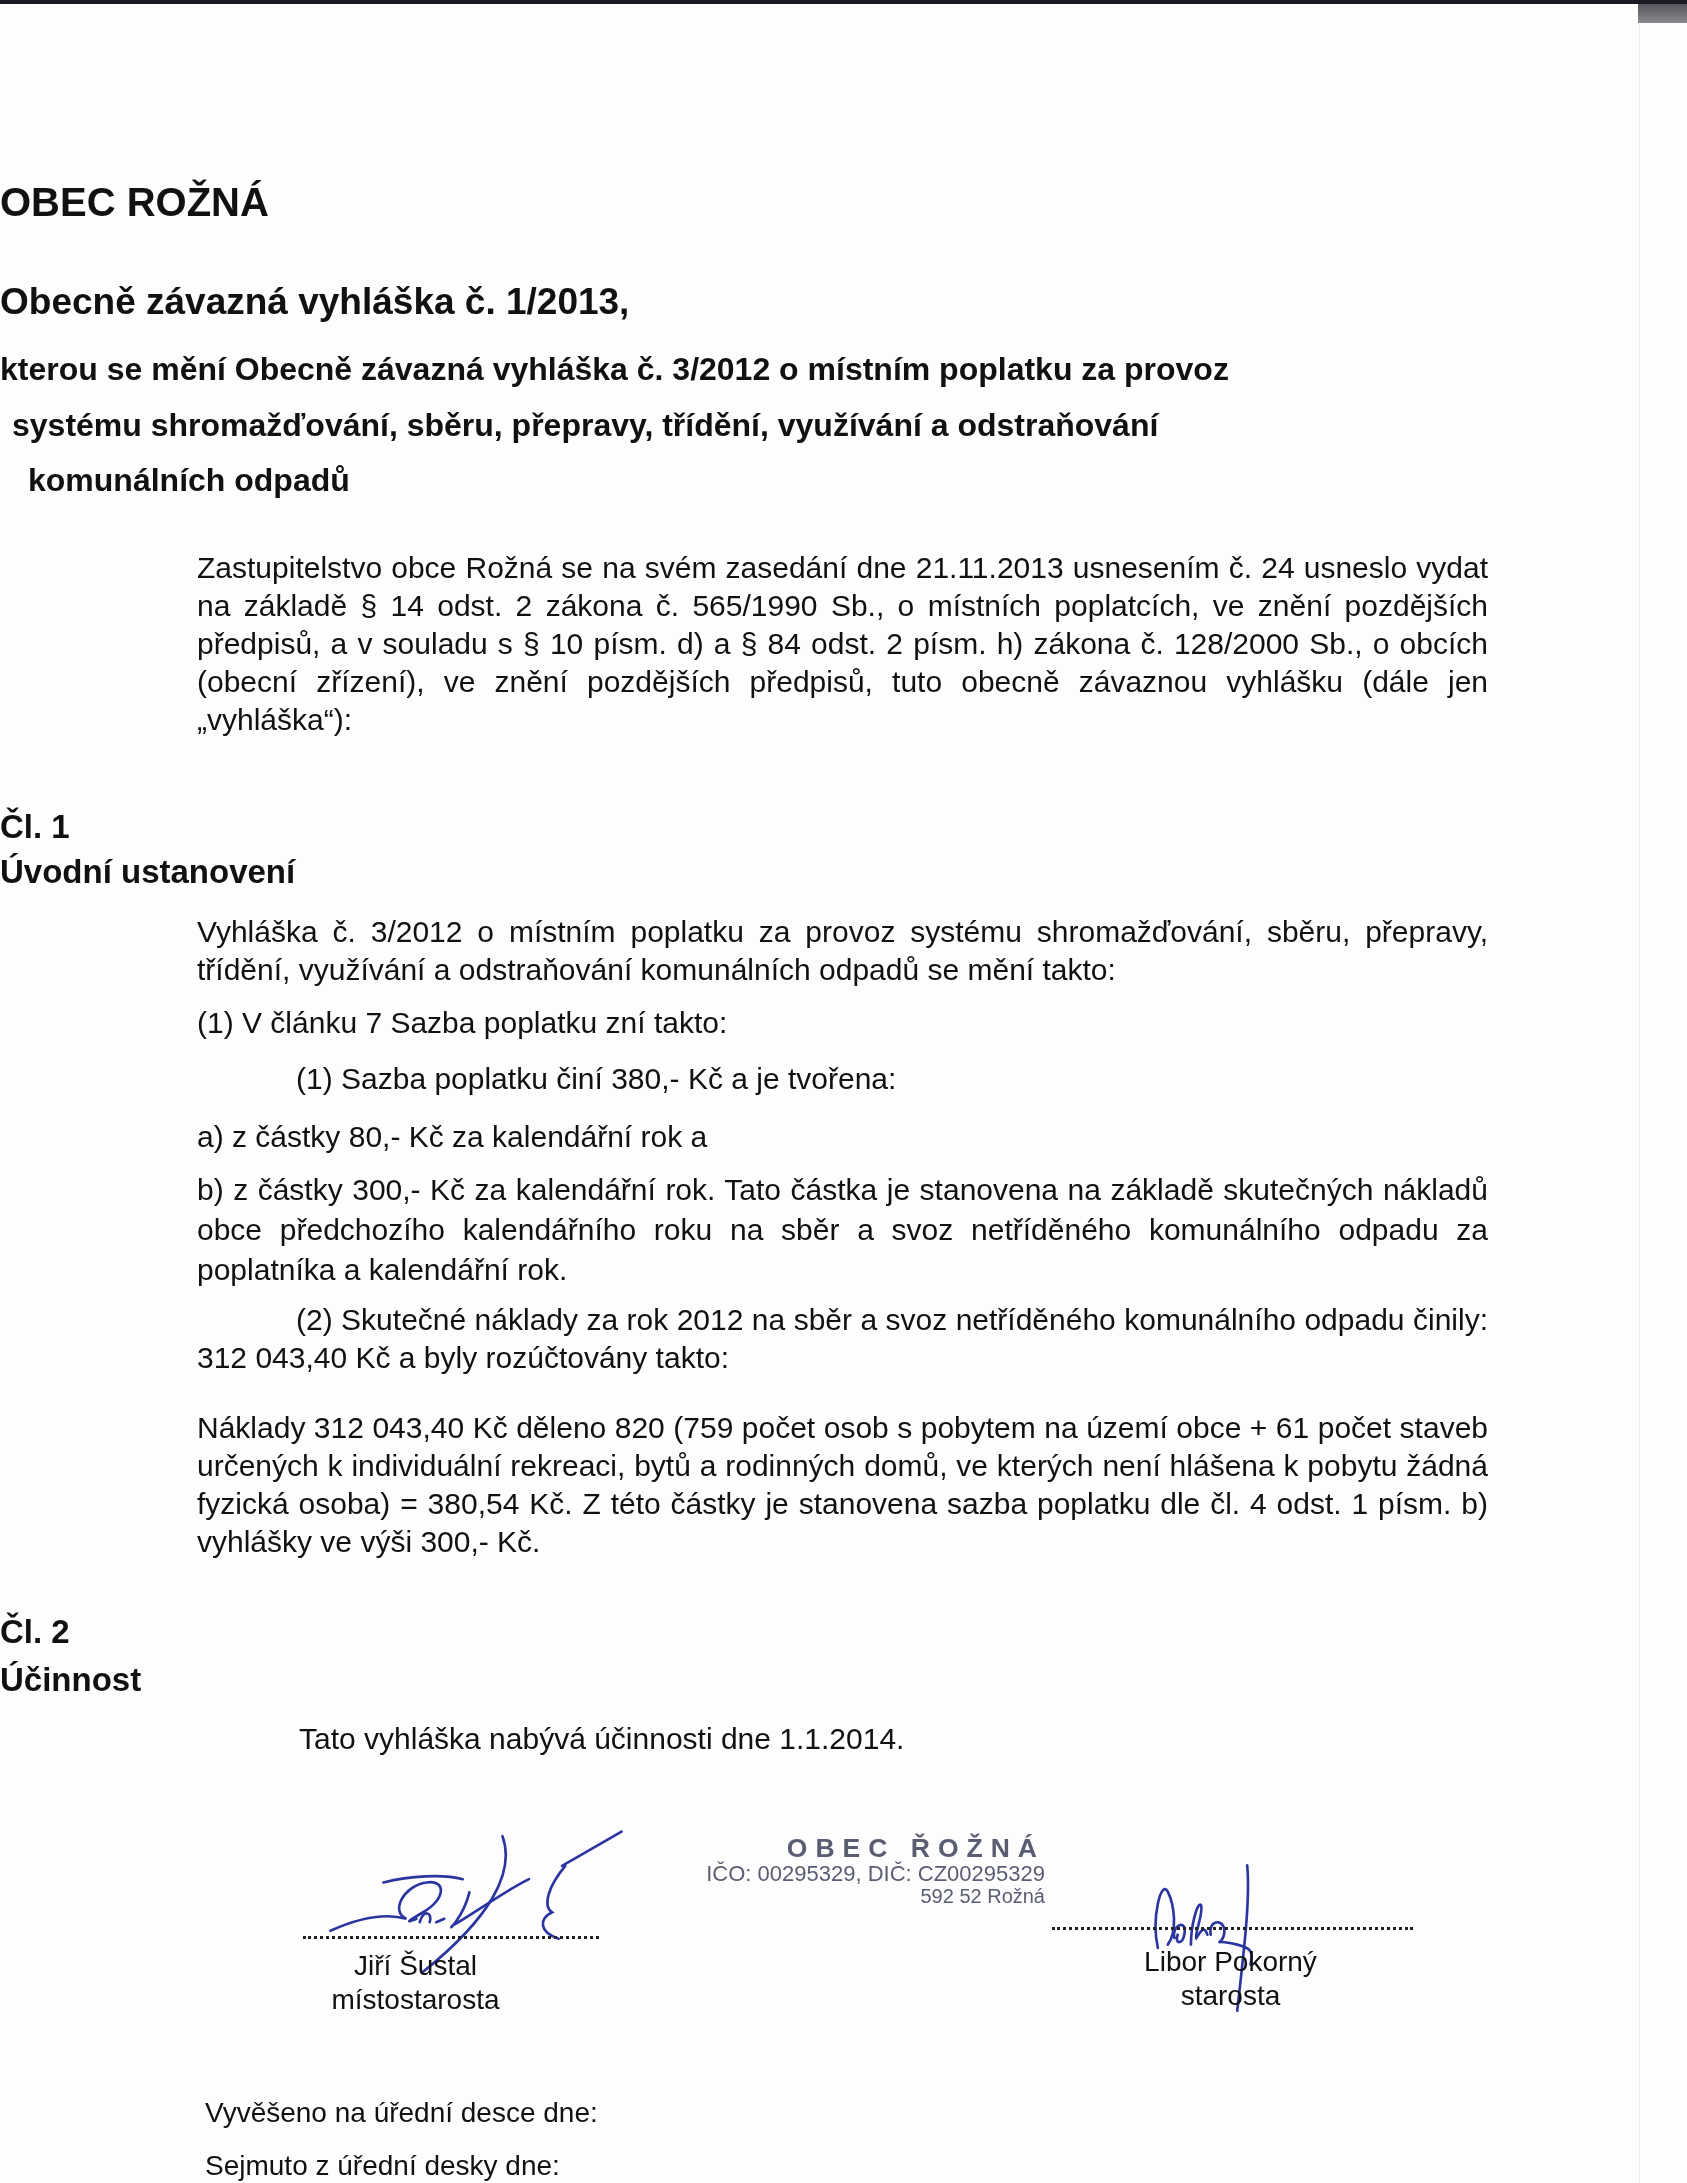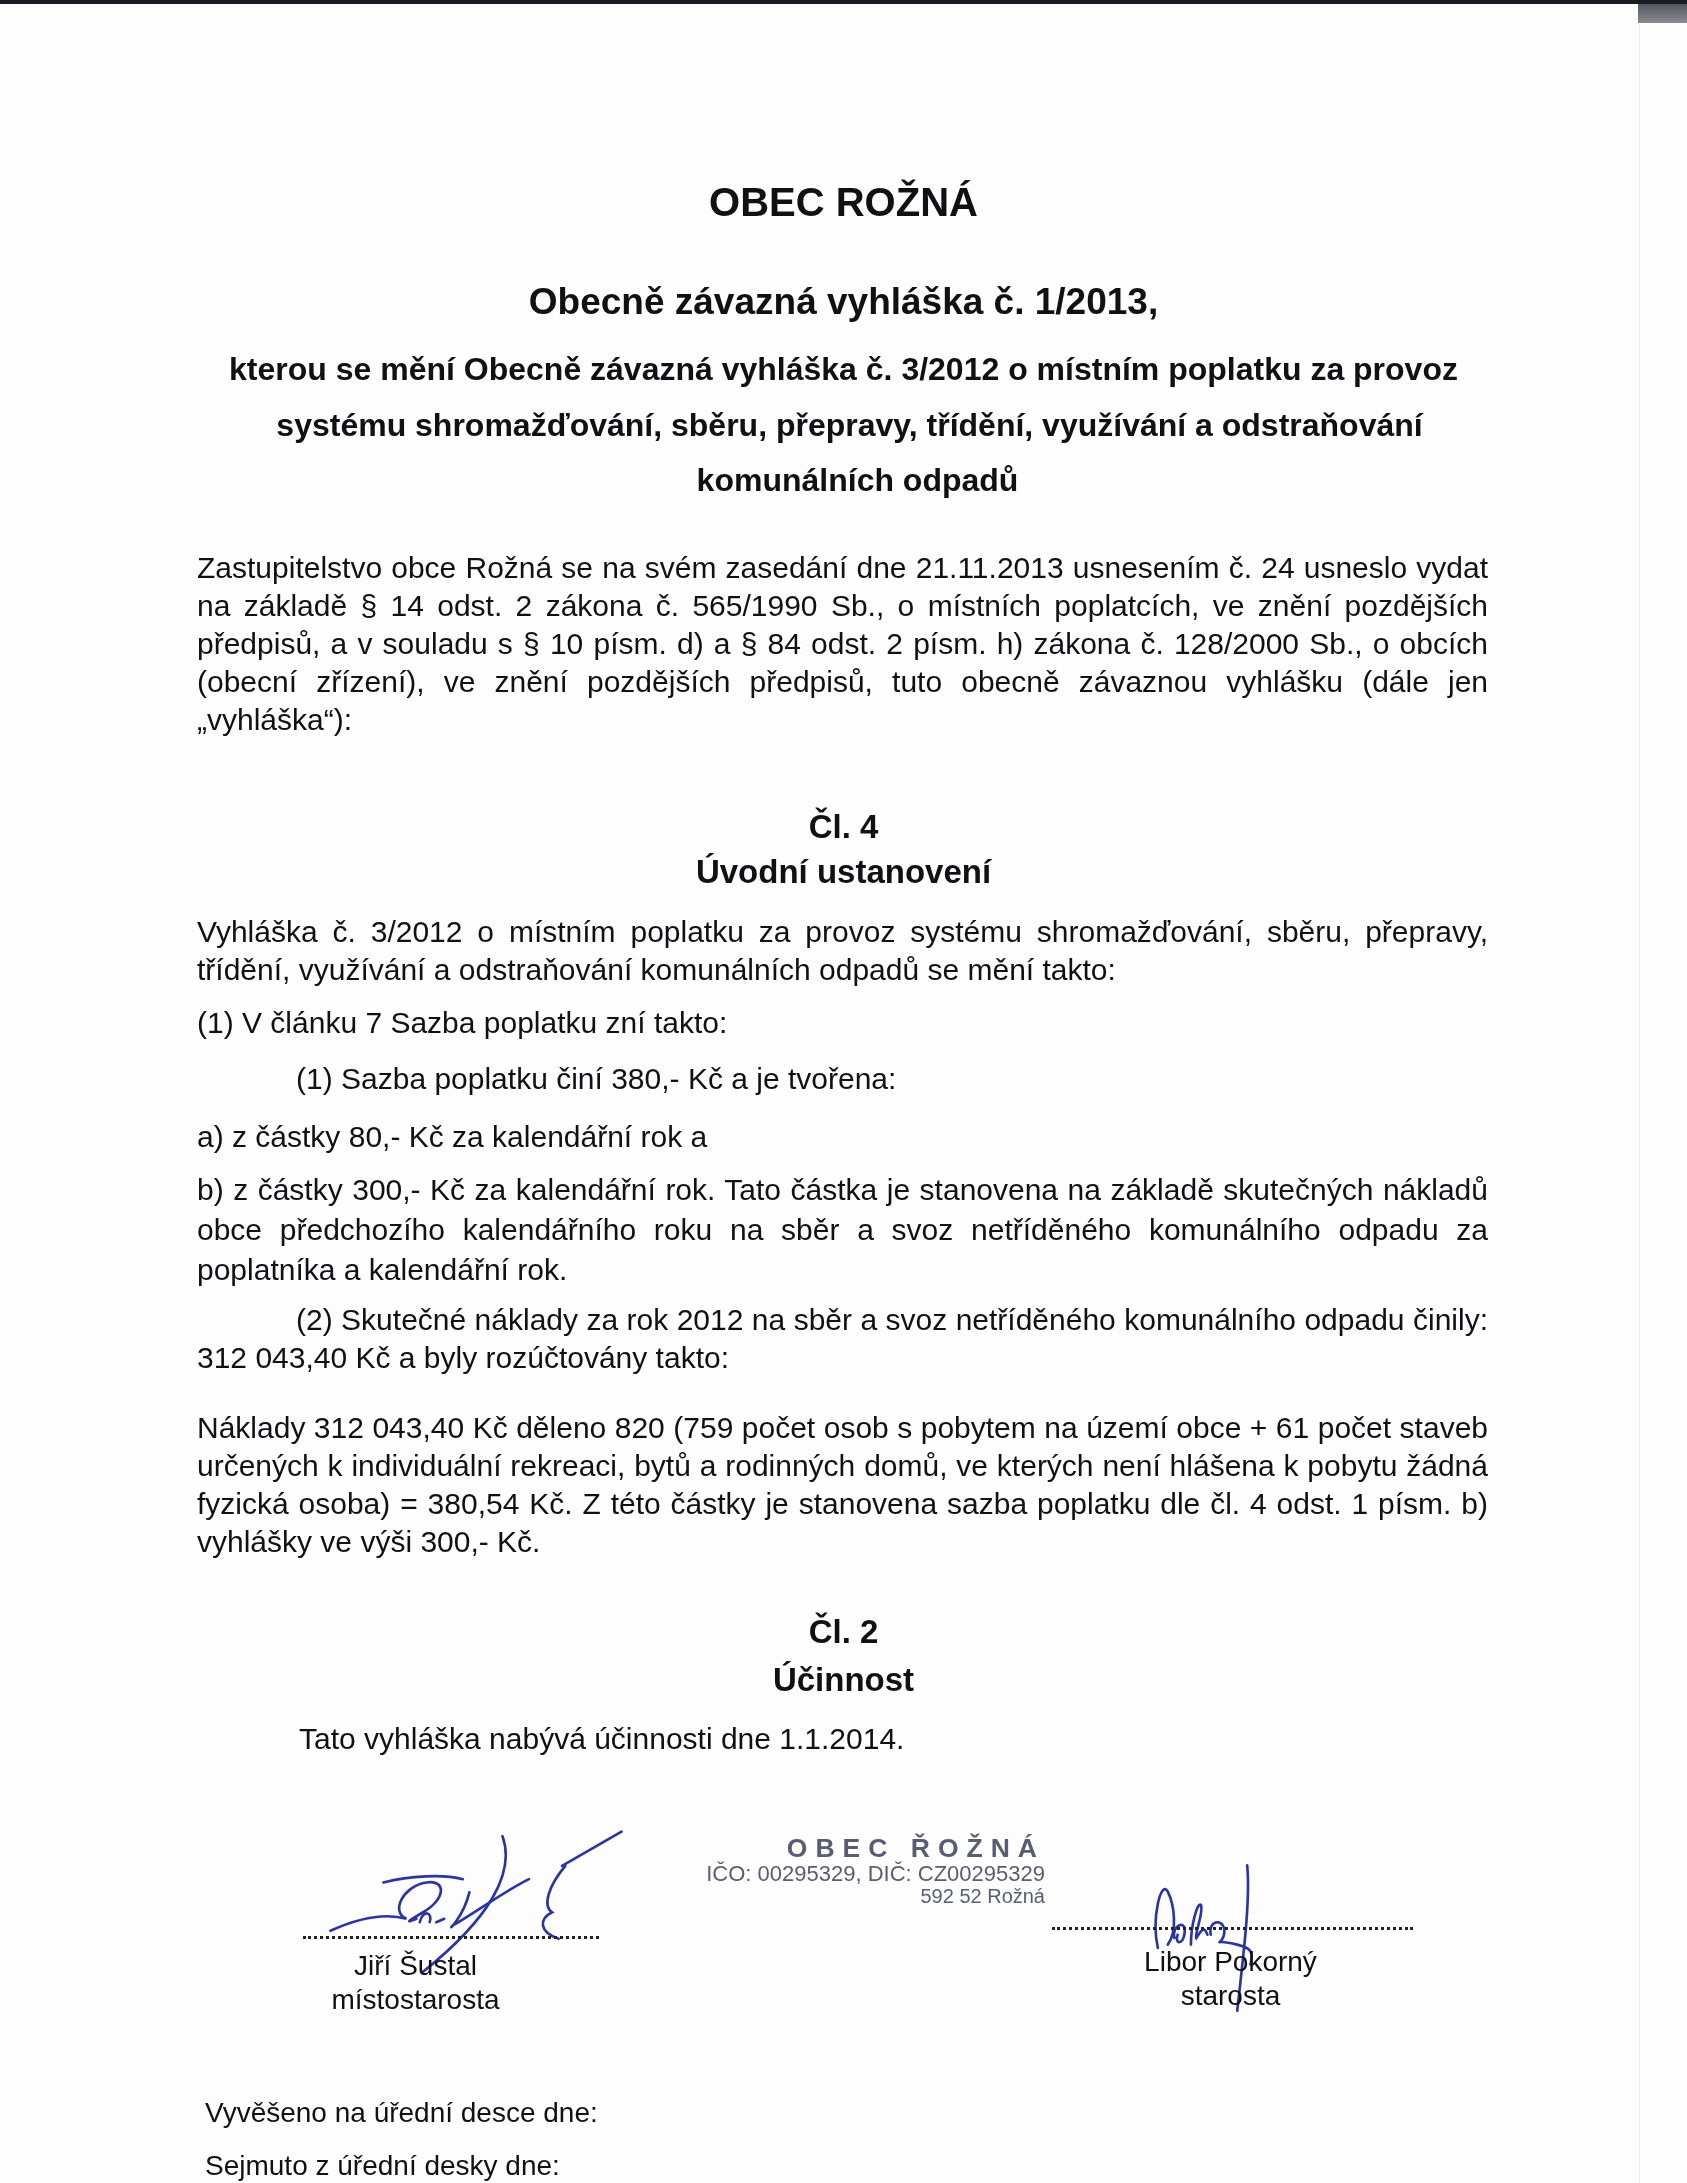--- a/index.html
+++ b/index.html
@@ -7,21 +7,21 @@
     width: 1687px; height: 2183px; position: relative; overflow: hidden;
     background: #fdfdfe;
     font-family: "Liberation Sans", sans-serif;
     color: #111114;
   }
   .scan-top { position: absolute; left: 0; top: 0; width: 1687px; height: 4px; background: #1a1a22; }
   .scan-tab { position: absolute; left: 1638px; top: 4px; width: 49px; height: 18.5px; background: linear-gradient(#55565c, #8a8b90); }
   .scan-edge { position: absolute; left: 1639px; top: 22.5px; width: 0.7px; height: 2161px; background: #ececf0; }
 
   .abs { position: absolute; }
-  .center { left: 0; width: 1687px; text-align: center; }
+  .center { left: 0; width: 1687px; text-align: left; }
   .h-main { font-size: 40px; font-weight: bold; }
   .h-title { font-size: 37px; font-weight: bold; }
   .h-sub { font-size: 32px; font-weight: bold; line-height: 49px; }
   .h-art { font-size: 33px; font-weight: bold; }
 
   .para {
     position: absolute; left: 197px; width: 1291px;
     font-size: 30px; line-height: 38px; text-align: justify;
   }
   .line { position: absolute; left: 197px; font-size: 30px; line-height: 38px; white-space: nowrap; }
@@ -50,21 +50,21 @@
 <div class="abs center h-main" style="top:180px;">OBEC ROŽNÁ</div>
 <div class="abs center h-title" style="top:281px;">Obecně závazná vyhláška č. 1/2013,</div>
 <div class="abs center h-sub" style="top:345px;">
   <div>kterou se mění Obecně závazná vyhláška č. 3/2012 o místním poplatku za provoz</div>
   <div style="margin-top:6.6px;padding-left:12px;">systému shromažďování, sběru, přepravy, třídění, využívání a odstraňování</div>
   <div style="margin-top:6.6px;margin-left:28px;">komunálních odpadů</div>
 </div>
 
 <div class="para" style="top:549px;">Zastupitelstvo obce Rožná se na svém zasedání dne 21.11.2013 usnesením č. 24 usneslo vydat na základě § 14 odst. 2 zákona č. 565/1990 Sb., o místních poplatcích, ve znění pozdějších předpisů, a v souladu s § 10 písm. d) a § 84 odst. 2 písm. h) zákona č. 128/2000 Sb., o obcích (obecní zřízení), ve znění pozdějších předpisů, tuto obecně závaznou vyhlášku (dále jen „vyhláška“):</div>
 
-<div class="abs center h-art" style="top:808px;">Čl. 4</div>
+<div class="abs center h-art" style="top:808px;">Čl. 1</div>
 <div class="abs center h-art" style="top:853px;">Úvodní ustanovení</div>
 <div class="para" style="top:913px;">Vyhláška č. 3/2012 o místním poplatku za provoz systému shromažďování, sběru, přepravy, třídění, využívání a odstraňování komunálních odpadů se mění takto:</div>
 <div class="line" style="top:1004px;">(1) V článku 7 Sazba poplatku zní takto:</div>
 <div class="line indent" style="top:1060px;">(1) Sazba poplatku činí 380,- Kč a je tvořena:</div>
 <div class="line" style="top:1118px;">a)  z částky 80,- Kč za kalendářní rok a</div>
 <div class="para" style="top:1170px; line-height:40px;">b) z částky 300,- Kč za kalendářní rok. Tato částka je stanovena na základě skutečných nákladů obce předchozího kalendářního roku na sběr a svoz netříděného komunálního odpadu za poplatníka a kalendářní rok.</div>
 <div class="para" style="top:1301px; text-indent:99px; line-height:38px;">(2) Skutečné náklady za rok 2012 na sběr a svoz netříděného komunálního odpadu činily: 312 043,40 Kč a byly rozúčtovány takto:</div>
 <div class="para" style="top:1393px; line-height:38px;margin-top:16px;">Náklady 312 043,40 Kč děleno 820 (759 počet osob s pobytem na území obce + 61 počet staveb určených k individuální rekreaci, bytů a rodinných domů, ve kterých není hlášena k pobytu žádná fyzická osoba) = 380,54 Kč. Z této částky je stanovena sazba poplatku dle čl. 4 odst. 1 písm. b) vyhlášky ve výši 300,- Kč.</div>
 
 <div class="abs center h-art" style="top:1613px;">Čl. 2</div>

